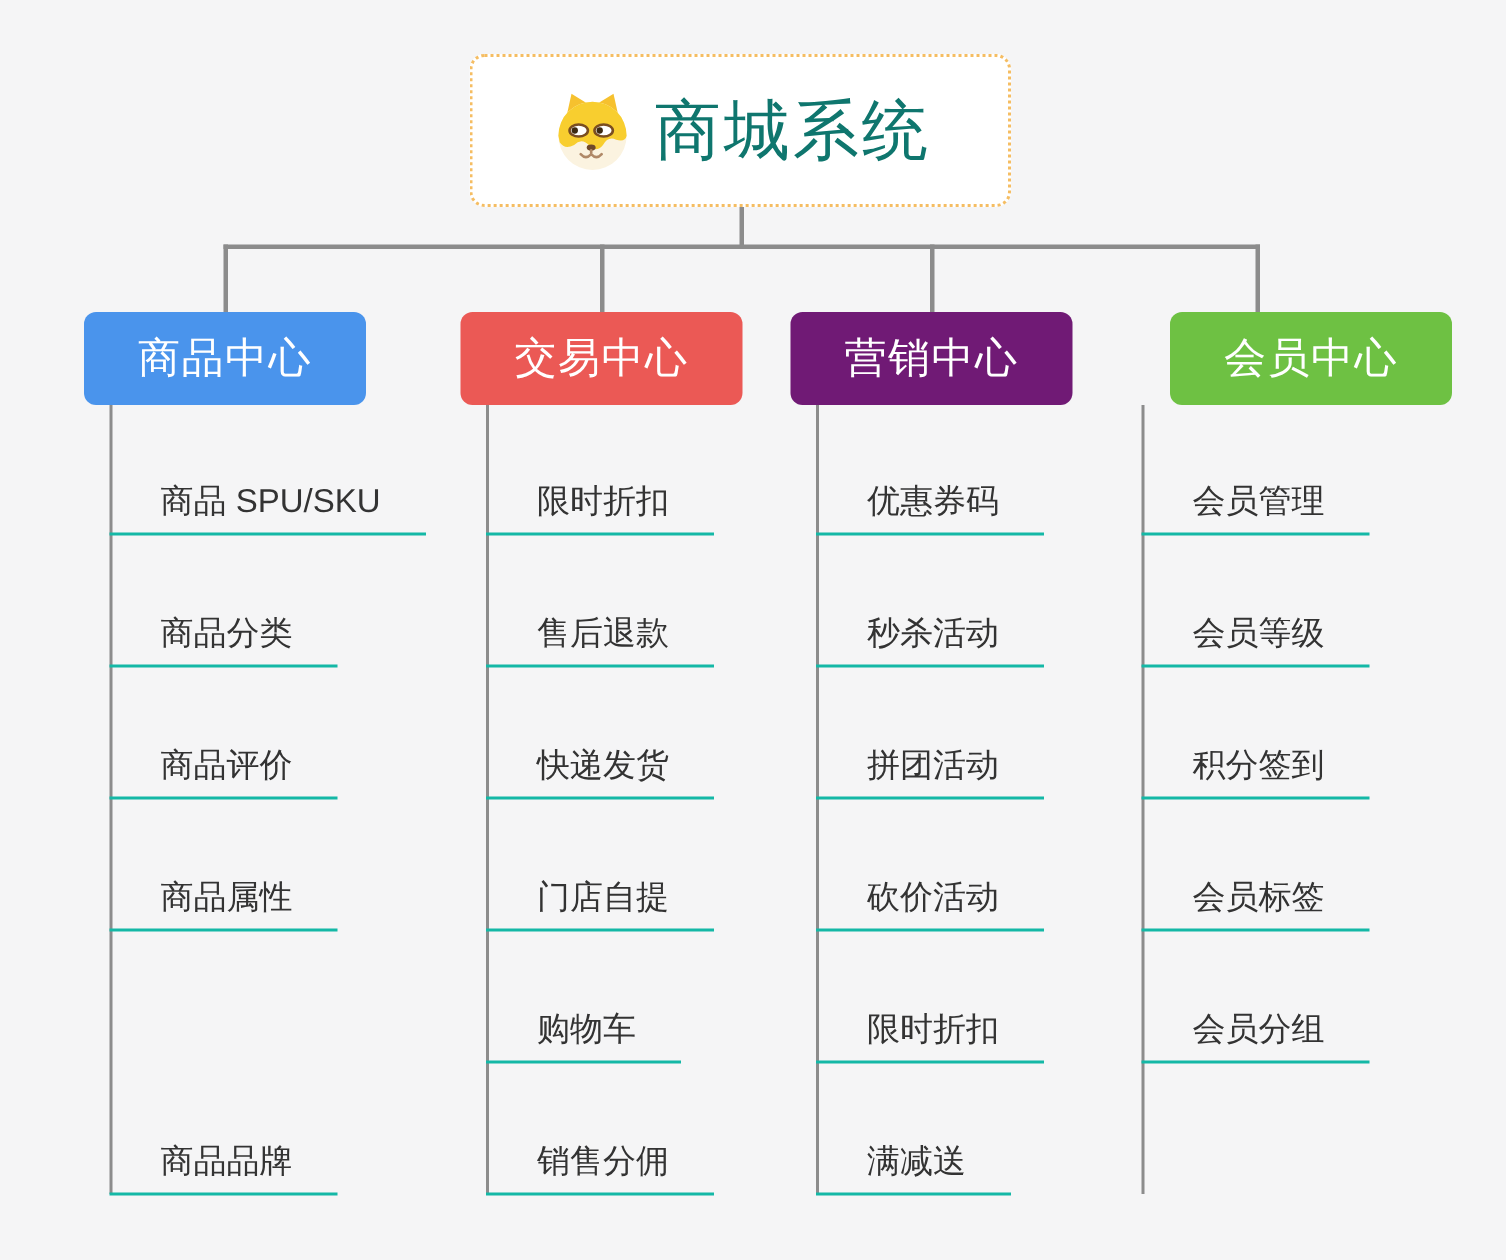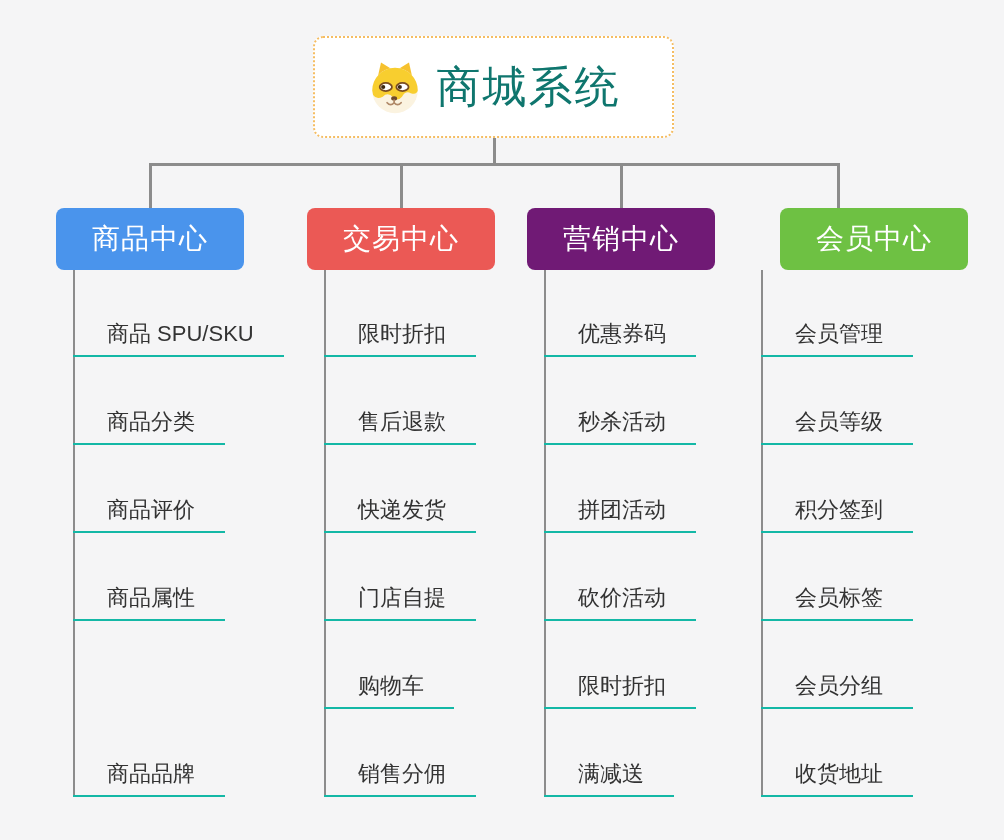--- a/index.html
+++ b/index.html
@@ -144,16 +144,15 @@
     <div class="leaf t5">满减送</div>
   </div>
 
   <div class="leaf-col" style="left:761px;">
     <div class="spine"></div>
     <div class="leaf t0">会员管理</div>
     <div class="leaf t1">会员等级</div>
     <div class="leaf t2">积分签到</div>
     <div class="leaf t3">会员标签</div>
     <div class="leaf t4">会员分组</div>
-    <div class="leaf t5">收货地址</div>
   </div>
 
 </div>
 
 </body></html>

